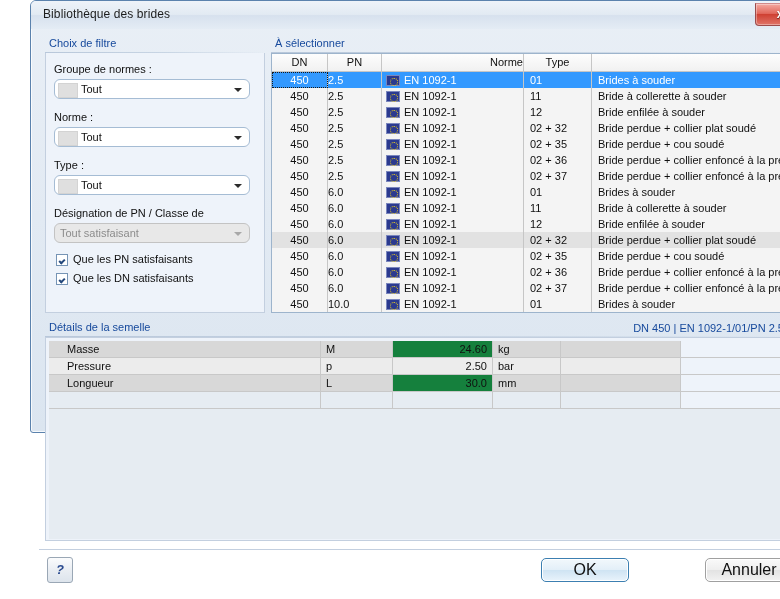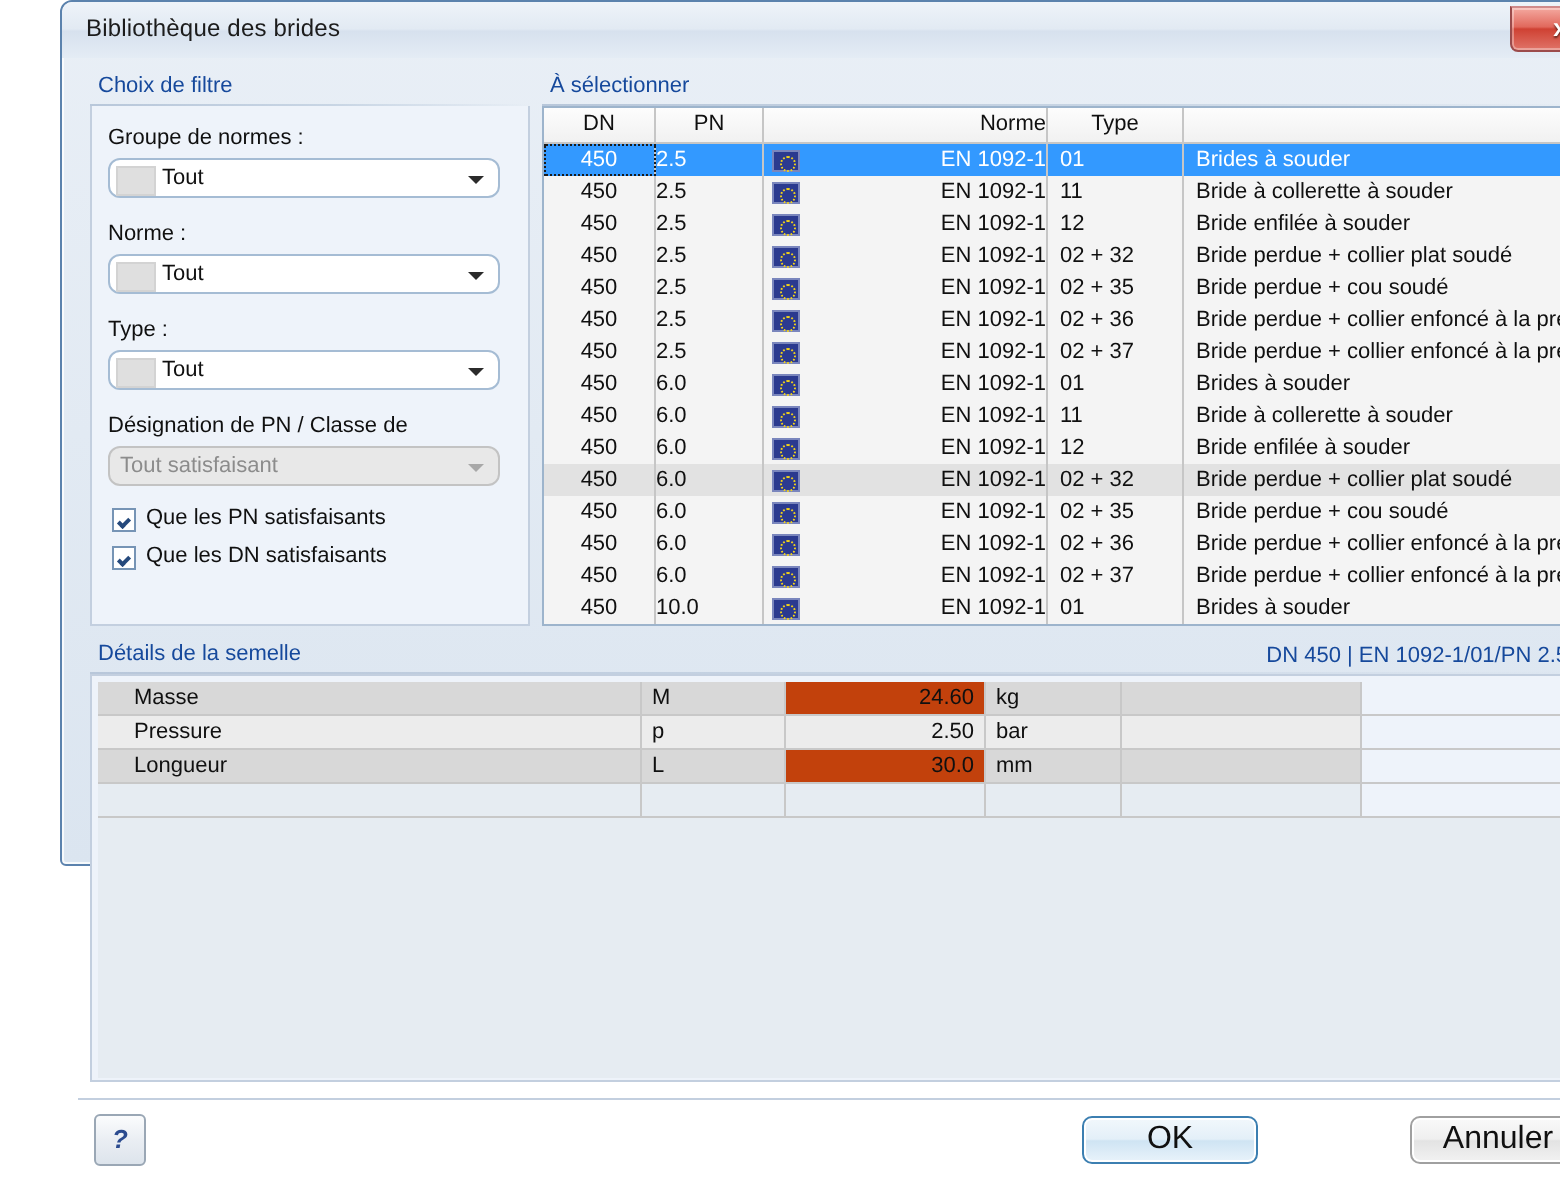--- a/index.html
+++ b/index.html
@@ -225,21 +225,21 @@
     font-size: 11px;
     color: #101010;
     box-sizing: border-box;
     border-right: 1px solid #c6c6c6;
     overflow: hidden;
     white-space: nowrap;
   }
   .grow.sel .cell { color: #ffffff; }
   .grow .c-dn { left: 0; width: 56px; text-align: center; }
   .grow .c-pn { left: 56px; width: 54px; text-align: left; }
-  .grow .c-norme { left: 110px; width: 142px; padding-left: 22px; text-align: right; }
+  .grow .c-norme { left: 110px; width: 142px; padding-left: 22px; }
   .grow .c-type { left: 252px; width: 68px; padding-left: 6px; }
   .grow .c-desc { left: 320px; width: 188px; padding-left: 6px; border-right: none; }
   .grow.sel .c-dn {
     outline: 1px dotted #1a1a1a;
     outline-offset: -1px;
   }
   .flag-icon {
     position: absolute;
     left: 114px; top: 3px;
     width: 14px; height: 11px;
@@ -342,21 +342,21 @@
     top: 0; height: 16px; line-height: 16px;
     font-size: 11px;
     color: #101010;
     box-sizing: border-box;
     border-right: 1px solid #c8c8c8;
     overflow: hidden;
     white-space: nowrap;
   }
   .drow .d-name  { left: 0;   width: 272px; padding-left: 18px; background: #d8d8d8; }
   .drow .d-sym   { left: 272px; width: 72px; padding-left: 5px;  background: #d8d8d8; }
-  .drow .d-val   { left: 344px; width: 100px; padding-right: 5px; text-align: right; background: #c2410c; }
+  .drow .d-val   { left: 344px; width: 100px; padding-right: 5px; text-align: right; background: #15803d; }
   .drow .d-unit  { left: 444px; width: 68px;  padding-left: 5px;  background: #d8d8d8; }
   .drow .d-extra { left: 512px; width: 120px; background: #d8d8d8; }
   .drow.odd .d-name, .drow.odd .d-sym, .drow.odd .d-val,
   .drow.odd .d-unit, .drow.odd .d-extra { background: #ececec; }
   .drow.empty .d-name, .drow.empty .d-sym, .drow.empty .d-val,
   .drow.empty .d-unit, .drow.empty .d-extra { background: #e6ecf2; }
   #detail-fill {
     position: absolute;
     left: 0; top: 64px;
     width: 744px;

